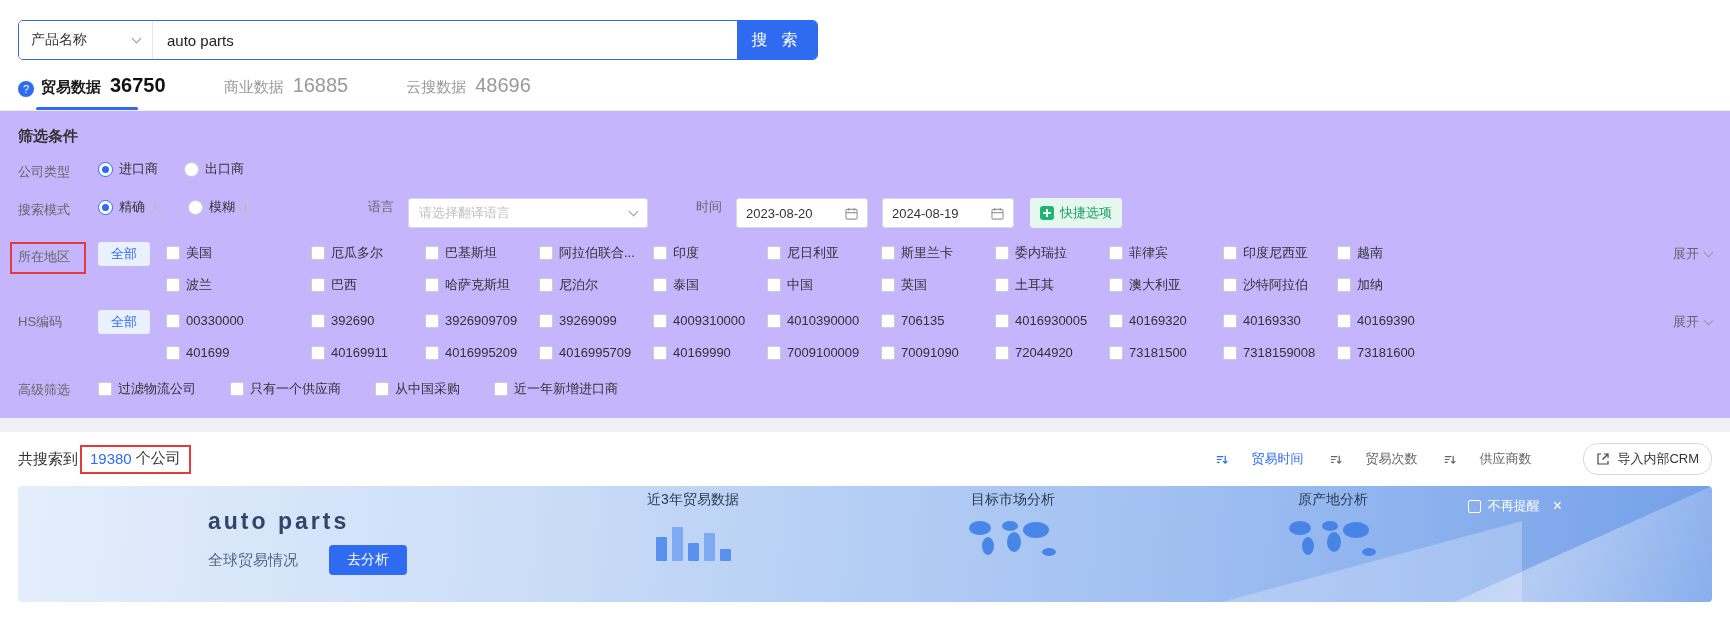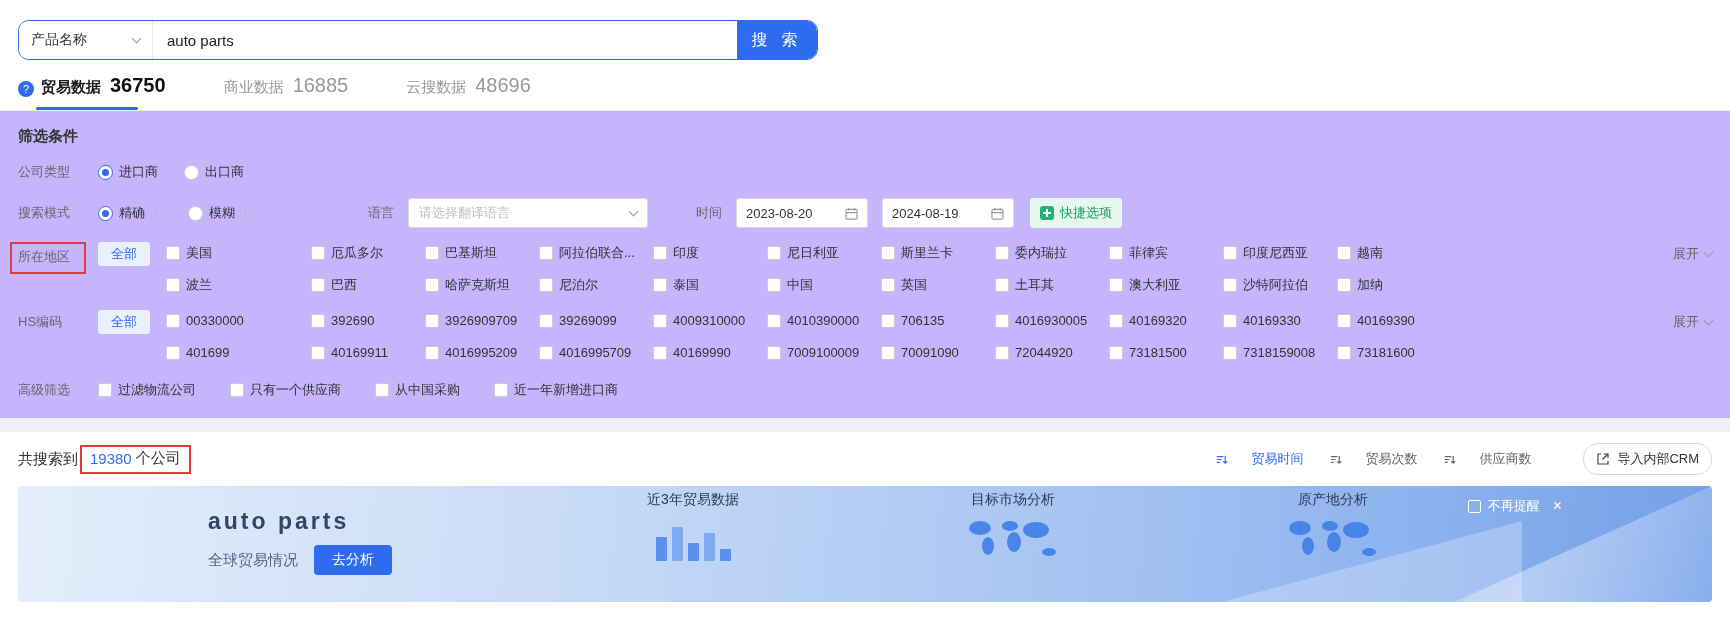--- a/index.html
+++ b/index.html
@@ -1,39 +1,39 @@
 <!DOCTYPE html>
 <html><head>
 <meta charset="utf-8">
 <style>
 *{box-sizing:border-box;margin:0;padding:0}
 body{margin:0;background:#eef0f3;font-family:"Liberation Sans","DejaVu Sans",sans-serif}
 .page{position:relative;width:1730px;height:642px;background:#eef0f3;overflow:hidden}
 
 
 .header-card{padding-top:20px;border-bottom:1px solid #ececec;background:#fff}
-.search-bar{display:flex;margin-left:18px;width:800px;height:40px;border:1px solid #2e6bf0;border-radius:11px;overflow:hidden;background:#fff}
+.search-bar{display:flex;margin-left:18px;width:800px;height:40px;border:1px solid #2e6bf0;border-radius:5px;overflow:hidden;background:#fff}
 .search-cat{display:flex;align-items:center;justify-content:space-between;width:134px;padding:0 12px;border-right:1px solid #e8e8e8;font-size:14px;color:#333;cursor:pointer;background:#fff}
 .chev{width:7px;height:7px;border-right:1.5px solid #999;border-bottom:1.5px solid #999;transform:rotate(45deg);margin-top:-3px;flex:none}
 .search-input{flex:1;border:none;outline:none;padding:0 14px;font-size:15px;color:#222;font-family:inherit}
 .search-btn{width:80px;background:#2e6bf0;color:#fff;border:none;font-size:16px;letter-spacing:5px;cursor:pointer;font-family:Liberation Serif, serif}
 .tabs{display:flex;align-items:flex-end;gap:58px;margin:14px 0 0 18px}
 .tab{display:flex;align-items:flex-end;gap:7px;padding-bottom:13px;position:relative;cursor:pointer}
 .q-icon{width:16px;height:16px;border-radius:50%;background:#2e6bf0;color:#fff;font-size:11px;display:flex;align-items:center;justify-content:center;flex:none}
 .q-icon::before{content:"?"}
 .tab-label{font-size:15px;color:#999}
 .tab-count{font-size:20px;color:#999;margin-left:2px}
 .tab.active .tab-label{color:#1a1a1a;font-weight:bold}
 .tab.active .tab-count{color:#111;font-weight:bold}
 .tab-underline{position:absolute;left:18px;bottom:0;width:102px;height:3px;background:#2e6bf0;border-radius:2px}
 
 
 .filter-card{padding:16px 18px 16px;background:#c4b5fd}
 .filter-title{font-size:15px;color:#333;font-weight:600}
-.f-row{display:flex;align-items:center;margin-top:14px;font-size:13px;color:#333}
+.f-row{display:flex;align-items:flex-start;margin-top:14px;font-size:13px;color:#333}
 .f-row.top{align-items:flex-start}
 .f-label{width:80px;flex:none;color:#666;line-height:24px}
 .radio-item{display:flex;align-items:center;margin-right:26px;cursor:pointer}
 .radio{width:15px;height:15px;border:1px solid #ccc;border-radius:50%;background:#fff;position:relative;margin-right:6px;flex:none}
 .radio.checked{border-color:#2e6bf0}
 .radio.checked::after{content:"";position:absolute;inset:3px;border-radius:50%;background:#2e6bf0}
 .info-icon{display:inline-flex;width:13px;height:13px;border:1px solid #c2c2c2;border-radius:50%;color:#b5b5b5;font-size:9px;align-items:center;justify-content:center;margin-left:4px;font-style:normal}
 .info-icon::before{content:"i"}
 .inline-label{color:#666}
 .ml-lang{margin-left:90px}
@@ -65,21 +65,21 @@
 
 
 .banner{position:relative;height:116px;border-radius:4px;overflow:hidden;
   background:linear-gradient(95deg,#e4eefb 0%,#cbddf7 30%,#9ebef1 70%,#74a0e9 100%)}
 .banner-shape-a{position:absolute;right:0;top:0;width:430px;height:100%;
   background:linear-gradient(110deg,rgba(255,255,255,0) 0%,rgba(255,255,255,.4) 60%,rgba(255,255,255,.15) 100%);
   clip-path:polygon(40% 100%,100% 0,100% 100%)}
 .banner-shape-b{position:absolute;right:190px;bottom:0;width:300px;height:92px;background:rgba(255,255,255,.25);clip-path:polygon(0 100%,100% 12%,100% 100%)}
 .banner-left{position:absolute;left:190px;top:22px}
 .banner-title{font-size:23px;font-weight:bold;color:#2f4668;letter-spacing:3px}
-.banner-sub-row{display:flex;align-items:center;gap:16px;margin-top:10px}
+.banner-sub-row{display:flex;align-items:center;gap:31px;margin-top:10px}
 .banner-subtitle{font-size:15px;color:#50678a}
 .analyze-btn{height:30px;padding:0 18px;background:#2e6bf0;color:#fff;border:none;border-radius:4px;font-size:14px;cursor:pointer;font-family:inherit}
 .banner-item{position:absolute;top:5px;text-align:center;width:150px}
 .banner-item .caption{font-size:14px;color:#2b3a55}
 .item-chart{left:600px}
 .item-market{left:920px}
 .item-origin{left:1240px}
 .bars{display:flex;align-items:flex-end;gap:5px;height:44px;margin-top:8px;justify-content:center}
 .bar{width:11px;background:#5a91ee;border-radius:1px}
 .bar:nth-child(even){background:#7fa9f2}

